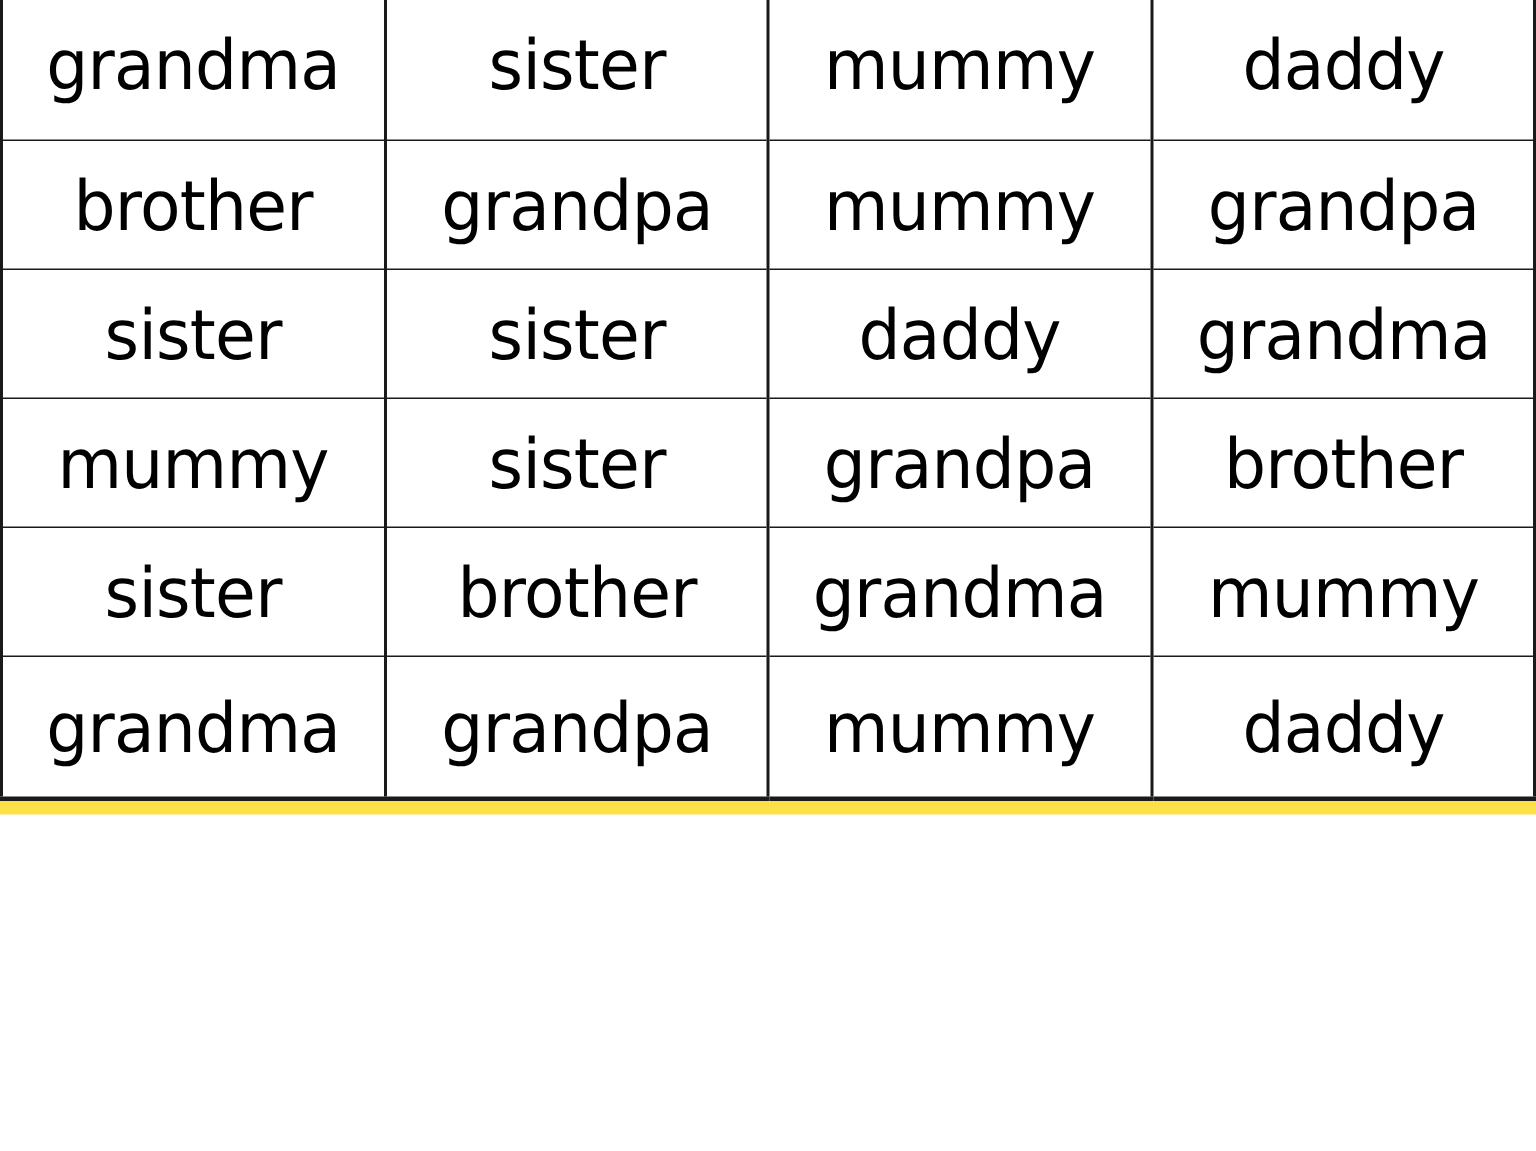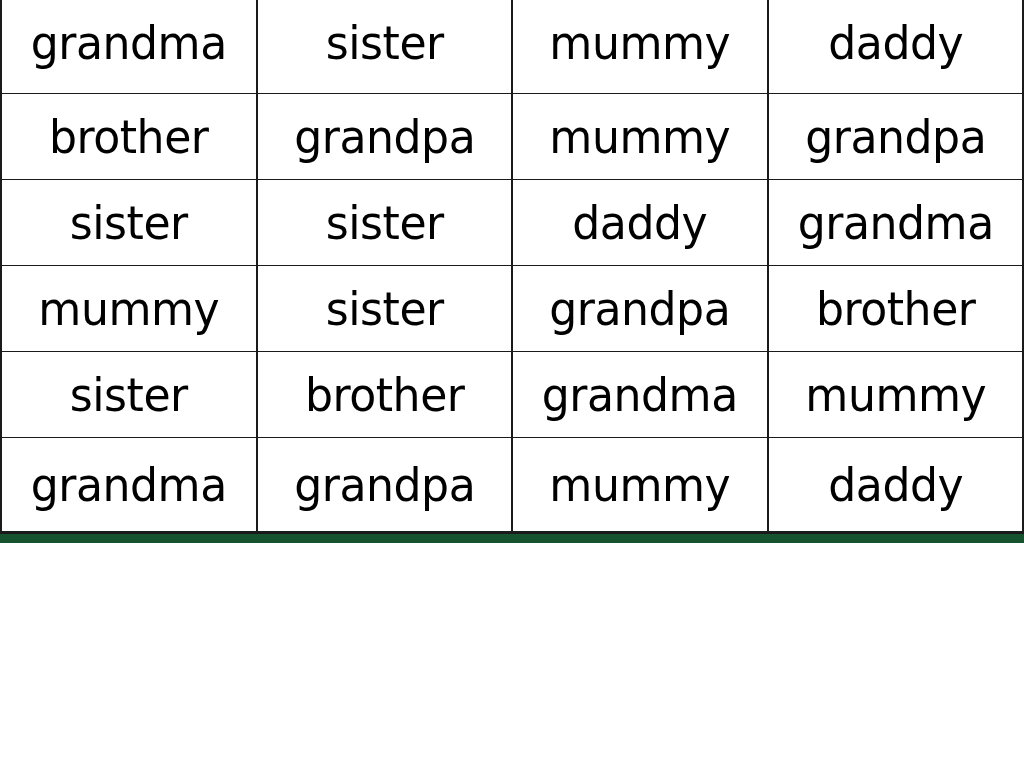--- a/index.html
+++ b/index.html
@@ -12,21 +12,21 @@
     width: 1024px;
     height: 767px;
     overflow: hidden;
     font-family: "DejaVu Sans", sans-serif;
   }
 
   #page-root {
     position: relative;
     width: 1024px;
     height: 767px;
-    background: #14532d;
+    background: #fde047;
   }
 
   
   .word-grid {
     position: absolute;
     left: 0;
     top: -8px;               
     width: 1024px;
     border-collapse: collapse;
     table-layout: fixed;

